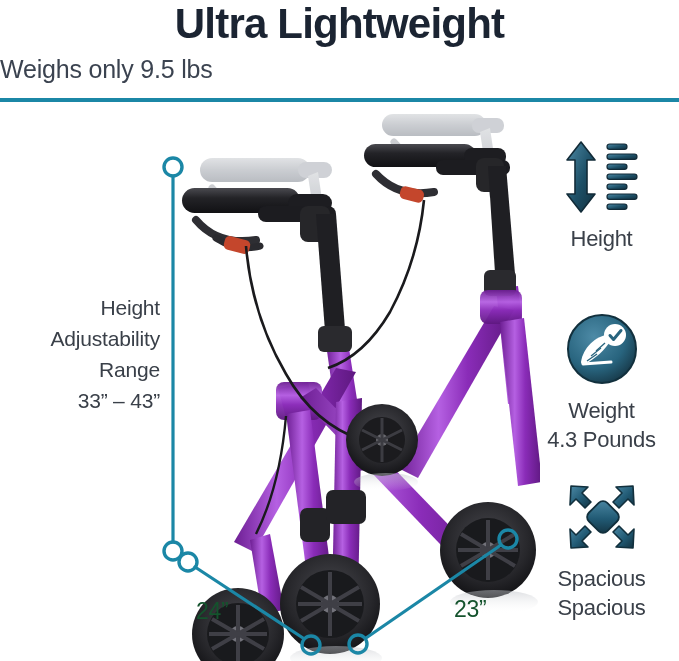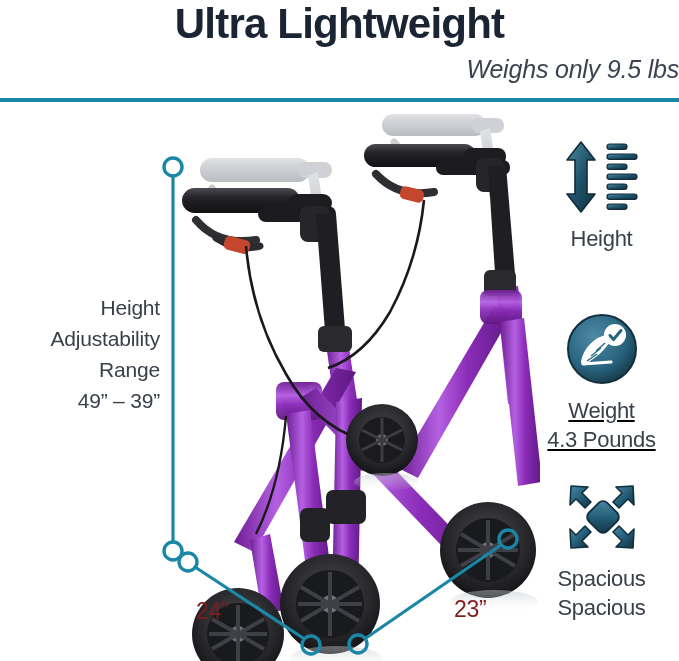--- a/index.html
+++ b/index.html
@@ -35,28 +35,27 @@
     font-weight: 700;
     letter-spacing: -0.8px;
     color: #1b2432;
     line-height: 56px;
     white-space: nowrap;
   }
   #subtitle {
     position: absolute;
     left: 0; top: 52px;
     width: 679px;
-    text-align: right;
+    text-align: left;
     font-size: 25px;
     font-weight: 400;
     letter-spacing: -0.2px;
     color: #3b4350;
     line-height: 34px;
     white-space: nowrap;
-    font-style: italic;
   }
   #divider {
     position: absolute;
     left: 0; top: 98px;
     width: 679px;
     height: 4px;
     background: #1b87a6;
   }
 
   
@@ -84,42 +83,42 @@
   #annotations {
     position: absolute;
     left: 0; top: 0;
     width: 679px; height: 661px;
     pointer-events: none;
   }
 
   .dim-label {
     position: absolute;
     font-size: 23px;
-    color: #7f1d1d;
+    color: #14532d;
     letter-spacing: -0.3px;
     white-space: nowrap;
   }
   #label-24 { left: 196px; top: 598px; }
   #label-23 { left: 436px; top: 596px; margin-left: 18px; }
 
   
   #features {
     position: absolute;
     left: 524px; top: 130px;
     width: 155px;
     height: 531px;
   }
   .feature {
     position: absolute;
     left: 0;
     width: 155px;
     text-align: center;
   }
   #feature-0 { top: 8px; }
-  #feature-1 { top: 180px; text-decoration: underline; }
+  #feature-1 { top: 180px; }
   #feature-2 { top: 348px; }
 
   .feature-icon {
     height: 78px;
     display: flex;
     align-items: center;
     justify-content: center;
   }
   .feature-label {
     margin-top: 8px;
@@ -137,21 +136,21 @@
   <div id="header">
     <div id="title">Ultra Lightweight</div>
     <div id="subtitle">Weighs only 9.5 lbs</div>
   </div>
   <div id="divider"></div>
 
   <div id="range-text">
     <div>Height</div>
     <div>Adjustability</div>
     <div>Range</div>
-    <div>49” – 39”</div>
+    <div>33” – 43”</div>
   </div>
 
   <div id="photo">
     <svg width="390" height="551" viewBox="0 0 390 551" xmlns="http://www.w3.org/2000/svg">
       <defs>
         <linearGradient id="tube" x1="0" y1="0" x2="1" y2="0">
           <stop offset="0%" stop-color="#6d1e93"></stop>
           <stop offset="35%" stop-color="#b560e2"></stop>
           <stop offset="60%" stop-color="#8a2cb8"></stop>
           <stop offset="100%" stop-color="#5e1880"></stop>

